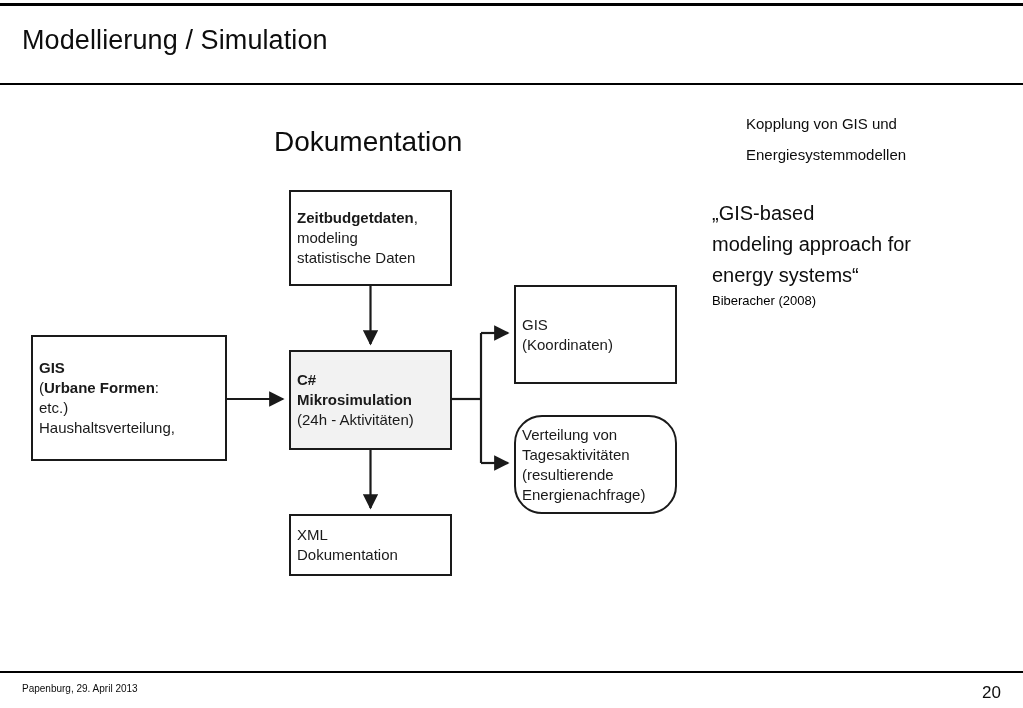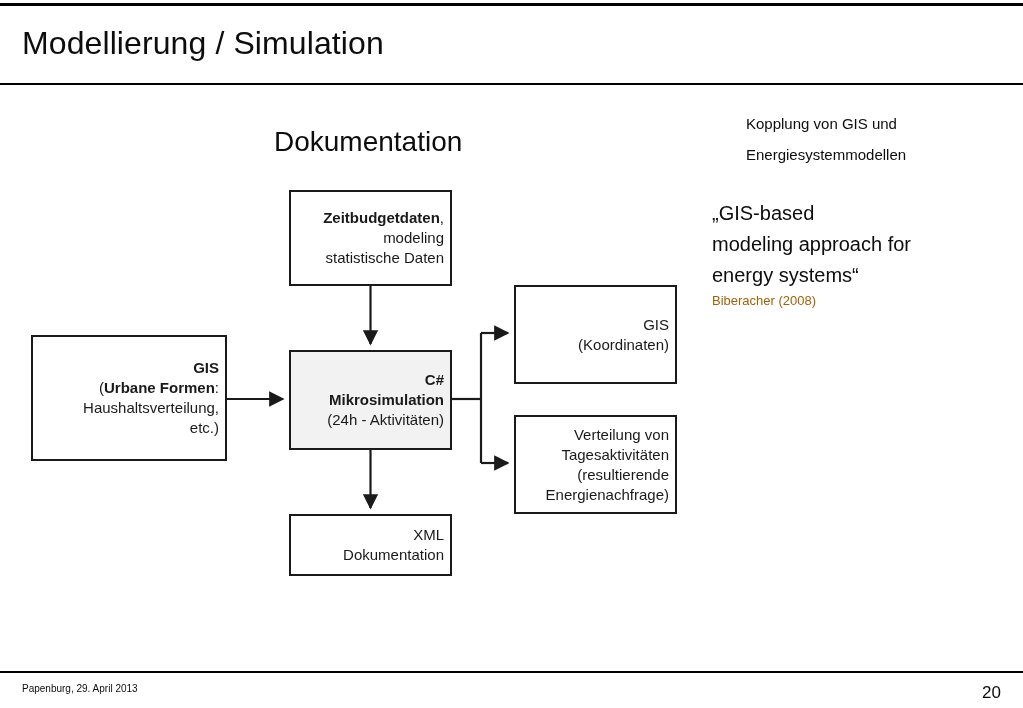--- a/index.html
+++ b/index.html
@@ -12,67 +12,67 @@
     position:relative;
   }
   .slide{position:absolute;inset:0;}
 
   
   .rule-top{
     position:absolute;left:0;top:3px;width:1023px;height:3px;background:#000;
   }
   .slide-title{
     position:absolute;left:22px;top:25px;
-    font-size:32px;font-weight:400;letter-spacing:.1px;
+    font-size:27px;font-weight:400;letter-spacing:.1px;
     color:#0d0d0d;white-space:nowrap;
   }
   .rule-under-title{
     position:absolute;left:0;top:83px;width:1023px;height:2px;background:#000;
   }
 
   
   .right-col{position:absolute;left:703px;top:108px;width:305px;}
   .right-heading{
     font-size:15px;line-height:31px;font-weight:400;color:#0d0d0d;margin-left:43px;
   }
   .quote-block{
     margin-top:28px;padding-left:9px;
     font-size:20px;line-height:31px;font-weight:400;color:#0d0d0d;
   }
   .citation{
     padding-left:9px;margin-top:1px;
-    font-size:13px;line-height:17px;color:#a16207;
+    font-size:13px;line-height:17px;color:#000000;
   }
 
   
   .diagram{position:absolute;left:0;top:0;width:703px;height:660px;}
   .diagram-title{
     position:absolute;left:274px;top:126px;
     font-size:28px;font-weight:400;color:#0d0d0d;white-space:nowrap;
   }
 
   .node{
     position:absolute;
     border:2px solid #1a1a1a;
     background:#ffffff;
     box-sizing:border-box;
     display:flex;align-items:center;justify-content:center;
-    text-align:right;
+    text-align:left;
     color:#1a1a1a;
     font-size:15px;
     line-height:20px;
   }
   .node .inner{padding:2px 6px;width:100%;}
   .node b{font-weight:700;}
 
   #node-zeitbudget{left:289px;top:190px;width:163px;height:96px;}
   #node-gis-input{left:31px;top:335px;width:196px;height:126px;}
   #node-csharp{left:289px;top:350px;width:163px;height:100px;background:#f2f2f2;}
   #node-gis-koord{left:514px;top:285px;width:163px;height:99px;}
-  #node-verteilung{left:514px;top:415px;width:163px;height:99px;}
+  #node-verteilung{left:514px;top:415px;width:163px;height:99px;border-radius:28px;}
   #node-xml{left:289px;top:514px;width:163px;height:62px;}
 
   .edges{position:absolute;left:0;top:0;width:703px;height:660px;pointer-events:none;}
 </style>
 </head>
 <body>
 
 <div class="slide">
 
   <div class="rule-top"></div>
@@ -112,22 +112,22 @@
         <div><b>Zeitbudgetdaten</b><span>,</span></div>
         <div>modeling</div>
         <div>statistische Daten</div>
       </div>
     </div>
 
     <div class="node" id="node-gis-input">
       <div class="inner">
         <div><b>GIS</b></div>
         <div><span>(</span><b>Urbane Formen</b><span>:</span></div>
+        <div>etc.)</div>
         <div>Haushaltsverteilung,</div>
-        <div>etc.)</div>
       </div>
     </div>
 
     <div class="node" id="node-csharp">
       <div class="inner">
         <div><b>C#</b></div>
         <div><b>Mikrosimulation</b></div>
         <div>(24h - Aktivitäten)</div>
       </div>
     </div>

